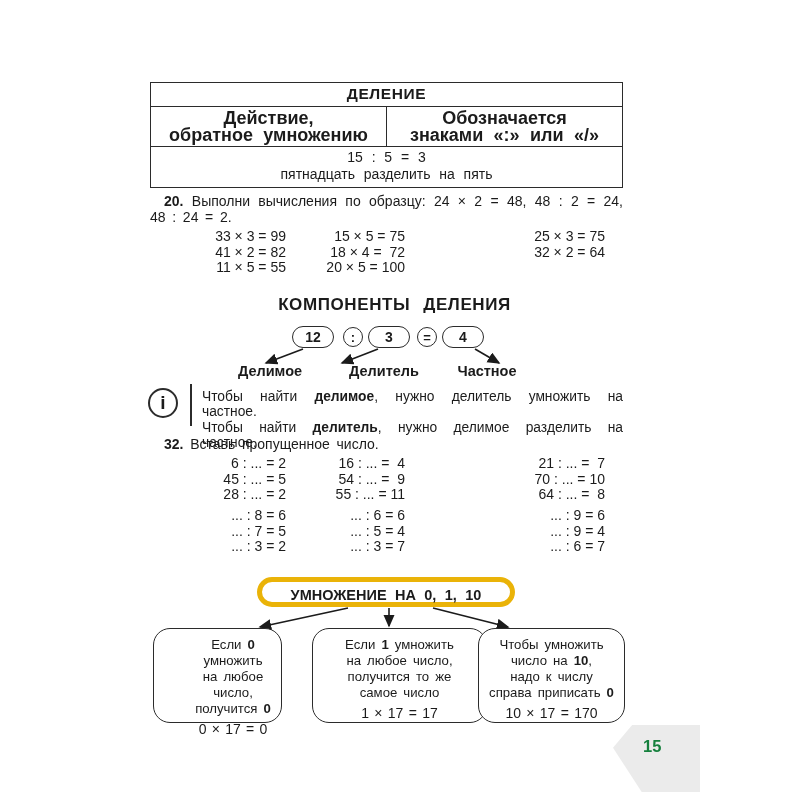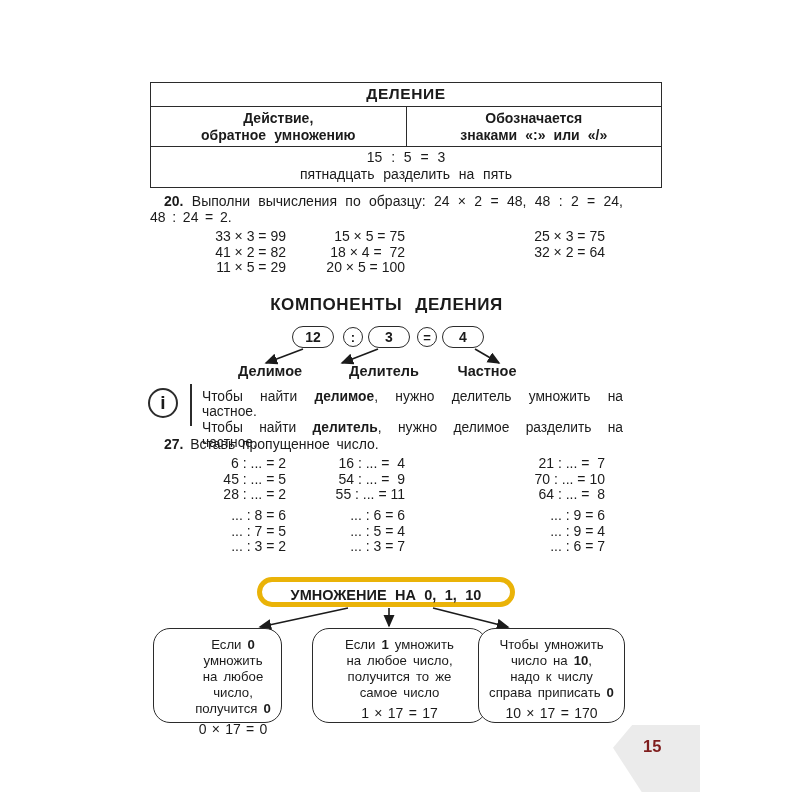--- a/index.html
+++ b/index.html
@@ -5,42 +5,42 @@
   html,body{margin:0;padding:0;}
   body{
     width:800px;height:800px;background:#ffffff;position:relative;overflow:hidden;
     font-family:"Liberation Sans",sans-serif;color:#1b1b1b;
     -webkit-font-smoothing:antialiased;
   }
   b{font-weight:bold;}
   .content{position:absolute;left:150px;top:0;width:473px;height:800px;}
 
   
-  .dtable{position:absolute;top:82px;left:0;width:512px;border:1.6px solid #2b2b2b;text-align:center;box-sizing:border-box;background:#fff;}
+  .dtable{position:absolute;top:82px;left:0;width:473px;border:1.6px solid #2b2b2b;text-align:center;box-sizing:border-box;background:#fff;}
   .dt-title{font-weight:bold;font-size:15.5px;letter-spacing:.6px;word-spacing:.25em;padding:2px 0 3px;border-bottom:1.6px solid #2b2b2b;}
   .dt-headers{display:flex;border-bottom:1.6px solid #2b2b2b;}
-  .dt-cell{flex:1;white-space:pre-line;font-weight:bold;font-size:14px;line-height:16.5px;padding:3px 4px;word-spacing:.3em;box-sizing:border-box;}
+  .dt-cell{flex:1;white-space:pre-line;font-weight:bold;font-size:18px;line-height:16.5px;padding:3px 4px;word-spacing:.3em;box-sizing:border-box;}
   .dt-cell.left{border-right:1.6px solid #2b2b2b;}
   .dt-example{font-size:14px;line-height:17px;padding:2px 0 4px;word-spacing:.35em;}
 
   
   .ex-para{position:absolute;left:0;width:473px;font-size:14px;line-height:15.8px;word-spacing:.2em;}
   #ex20-para{top:194px;}
   .justify-line{text-align:justify;text-align-last:justify;text-indent:14px;}
   #ex21-para{top:437px;text-indent:14px;}
 
   
   .eq-grid{position:absolute;left:15px;width:440px;display:grid;grid-template-columns:121px 119px auto;font-size:14px;line-height:15.6px;text-align:right;}
   .eq{white-space:pre;}
   #ex20-grid{top:229px;}
   #ex21-grid1{top:456px;}
   #ex21-grid2{top:508px;}
 
   
-  #components-title{position:absolute;top:295px;left:0;width:473px;text-align:center;font-weight:bold;font-size:17px;letter-spacing:.6px;word-spacing:.45em;}
+  #components-title{position:absolute;top:295px;left:8px;width:473px;text-align:center;font-weight:bold;font-size:17px;letter-spacing:.6px;word-spacing:.45em;}
   #diagram{position:absolute;top:326px;left:0;width:473px;height:55px;}
   .pill{position:absolute;top:0;height:22px;border:1.7px solid #2b2b2b;border-radius:12px;display:flex;align-items:center;justify-content:center;font-weight:bold;font-size:14px;box-sizing:border-box;background:#fff;}
   .op-circle{position:absolute;top:1px;width:20px;height:20px;border:1.7px solid #2b2b2b;border-radius:50%;display:flex;align-items:center;justify-content:center;font-weight:bold;font-size:13px;box-sizing:border-box;background:#fff;}
   .dlabel{position:absolute;top:37px;transform:translateX(-50%);font-weight:bold;font-size:14.5px;white-space:nowrap;}
   .arrow-svg{position:absolute;left:0;top:0;overflow:visible;}
 
   
   #info{position:absolute;top:383px;left:0;width:473px;height:46px;}
   .info-icon{position:absolute;left:-2px;top:5px;width:30px;height:30px;border:2px solid #2b2b2b;border-radius:50%;text-align:center;font-weight:bold;font-size:19px;line-height:26px;box-sizing:border-box;}
   .info-bar{position:absolute;left:40px;top:1px;width:2px;height:42px;background:#2b2b2b;}
@@ -51,21 +51,21 @@
   #mult-arrows{position:absolute;top:606px;left:0;width:473px;height:24px;}
   .rule-box{position:absolute;top:628px;height:95px;border:1.8px solid #2b2b2b;border-radius:17px;box-sizing:border-box;text-align:center;background:#fff;}
   #box-0{left:3px;width:129px;padding-left:31px;}
   #box-1{left:162px;width:175px;}
   #box-2{left:328px;width:147px;}
   .rule-text{margin-top:8px;font-size:13.2px;line-height:15.9px;white-space:pre-line;word-spacing:.18em;}
   .rule-eq{margin-top:4px;font-size:14px;word-spacing:.1em;}
 
   
   #page-tag{position:absolute;left:613px;top:725px;width:87px;height:67px;background:#ebebeb;clip-path:polygon(22% 0,100% 0,100% 100%,33% 100%,0 34%);}
-  #page-num{position:absolute;left:30px;top:12px;font-weight:bold;font-size:16.5px;color:#7f1d1d;}
+  #page-num{position:absolute;left:30px;top:12px;font-weight:bold;font-size:16.5px;color:#15803d;}
 </style>
 </head>
 <body>
 
 <div class="content">
 
   <div class="dtable">
     <div class="dt-title">ДЕЛЕНИЕ</div>
     <div class="dt-headers">
       <div class="dt-cell left">Действие,
@@ -83,21 +83,21 @@
     <div class="justify-line"><b>20.</b><span> Выполни вычисления по образцу: 24 × 2 = 48, 48 : 2 = 24,</span></div>
     <div>48 : 24 = 2.</div>
   </div>
   <div class="eq-grid" id="ex20-grid">
     <div class="eq">33 × 3 = 99</div>
     <div class="eq">15 × 5 = 75</div>
     <div class="eq">25 × 3 = 75</div>
     <div class="eq">41 × 2 = 82</div>
     <div class="eq">18 × 4 =  72</div>
     <div class="eq">32 × 2 = 64</div>
-    <div class="eq">11 × 5 = 29</div>
+    <div class="eq">11 × 5 = 55</div>
     <div class="eq">20 × 5 = 100</div>
   </div>
 
   <div id="components-title">КОМПОНЕНТЫ ДЕЛЕНИЯ</div>
   <div id="diagram">
     <svg class="arrow-svg" width="473" height="55">
       <defs>
         <marker id="ah" markerWidth="9" markerHeight="8" refX="7" refY="3.5" orient="auto">
           <path d="M0,0 L8,3.5 L0,7 z" fill="#1b1b1b"></path>
         </marker>
@@ -119,21 +119,21 @@
   <div id="info">
     <div class="info-icon">i</div>
     <div class="info-bar"></div>
     <div class="info-text">
       <div><span>Чтобы найти </span><b>делимое</b><span>, нужно делитель умножить на частное.</span></div>
       <div><span>Чтобы найти </span><b>делитель</b><span>, нужно делимое разделить на частное.</span></div>
     </div>
   </div>
 
   <div class="ex-para" id="ex21-para">
-    <div><b>27.</b><span> Вставь пропущенное число.</span></div>
+    <div><b>32.</b><span> Вставь пропущенное число.</span></div>
   </div>
   <div class="eq-grid" id="ex21-grid1">
     <div class="eq"> 6 : ... = 2</div>
     <div class="eq">16 : ... =  4</div>
     <div class="eq">21 : ... =  7</div>
     <div class="eq">45 : ... = 5</div>
     <div class="eq">54 : ... =  9</div>
     <div class="eq">70 : ... = 10</div>
     <div class="eq">28 : ... = 2</div>
     <div class="eq">55 : ... = 11</div>

